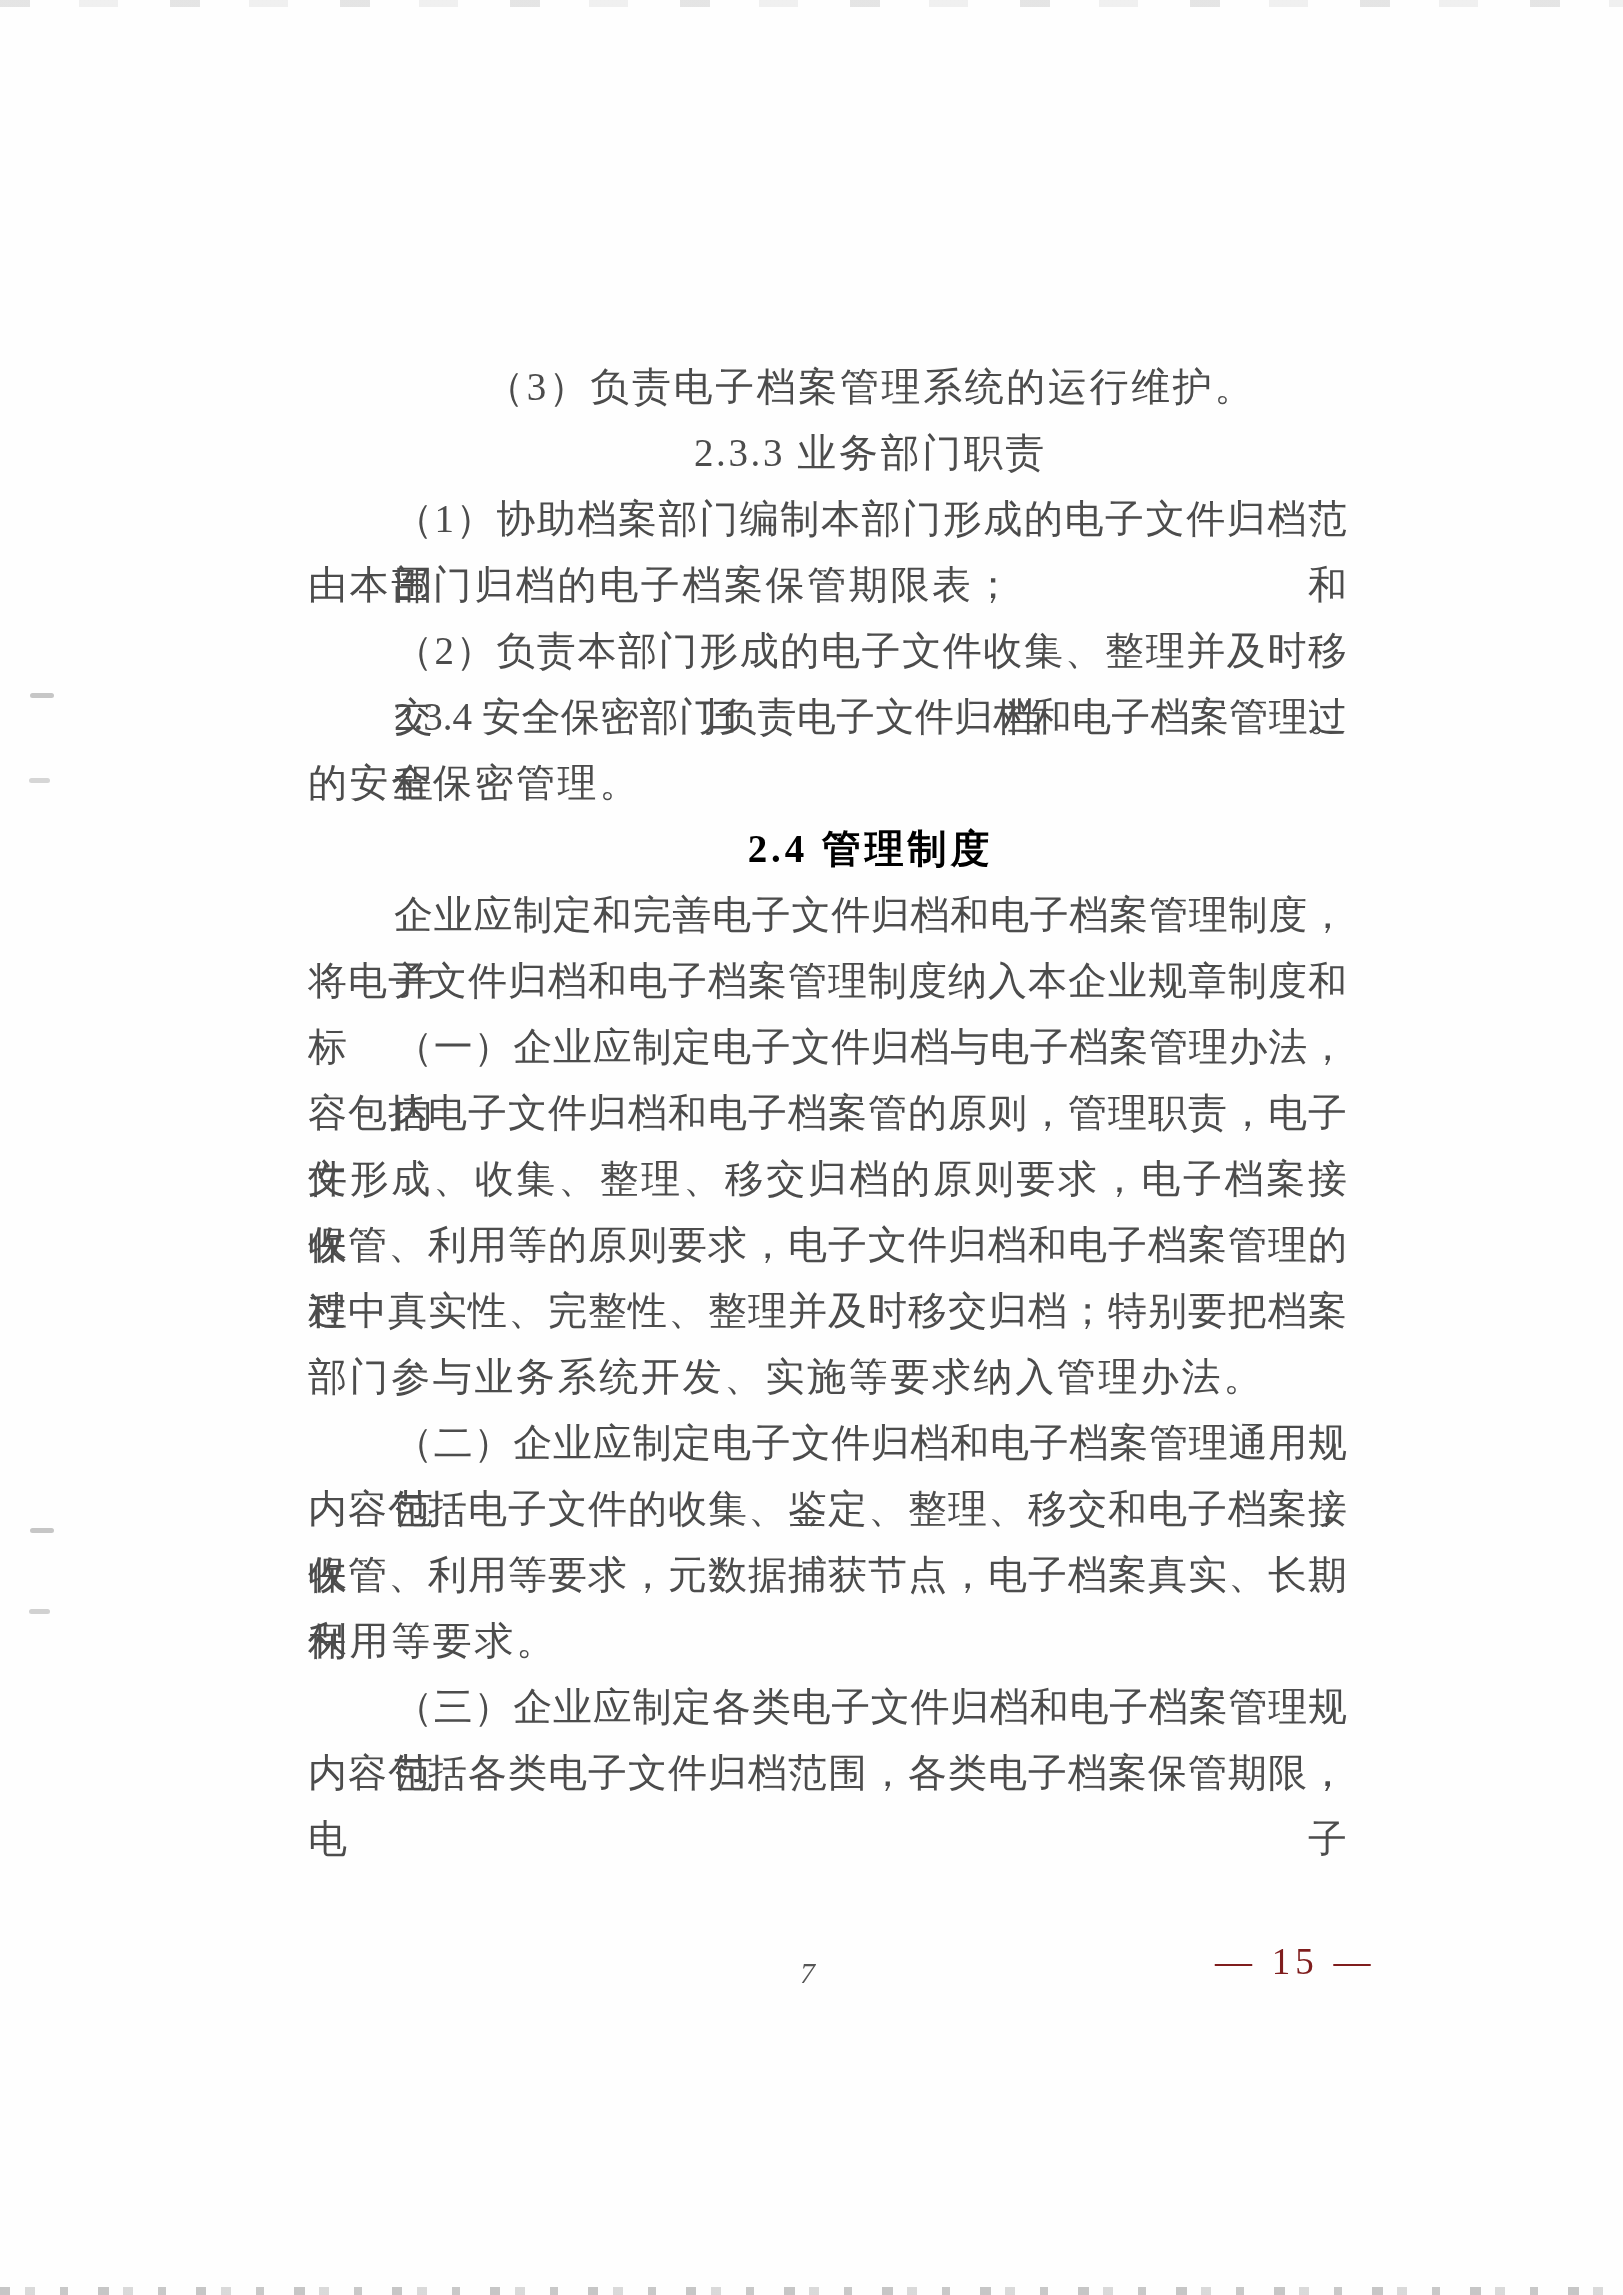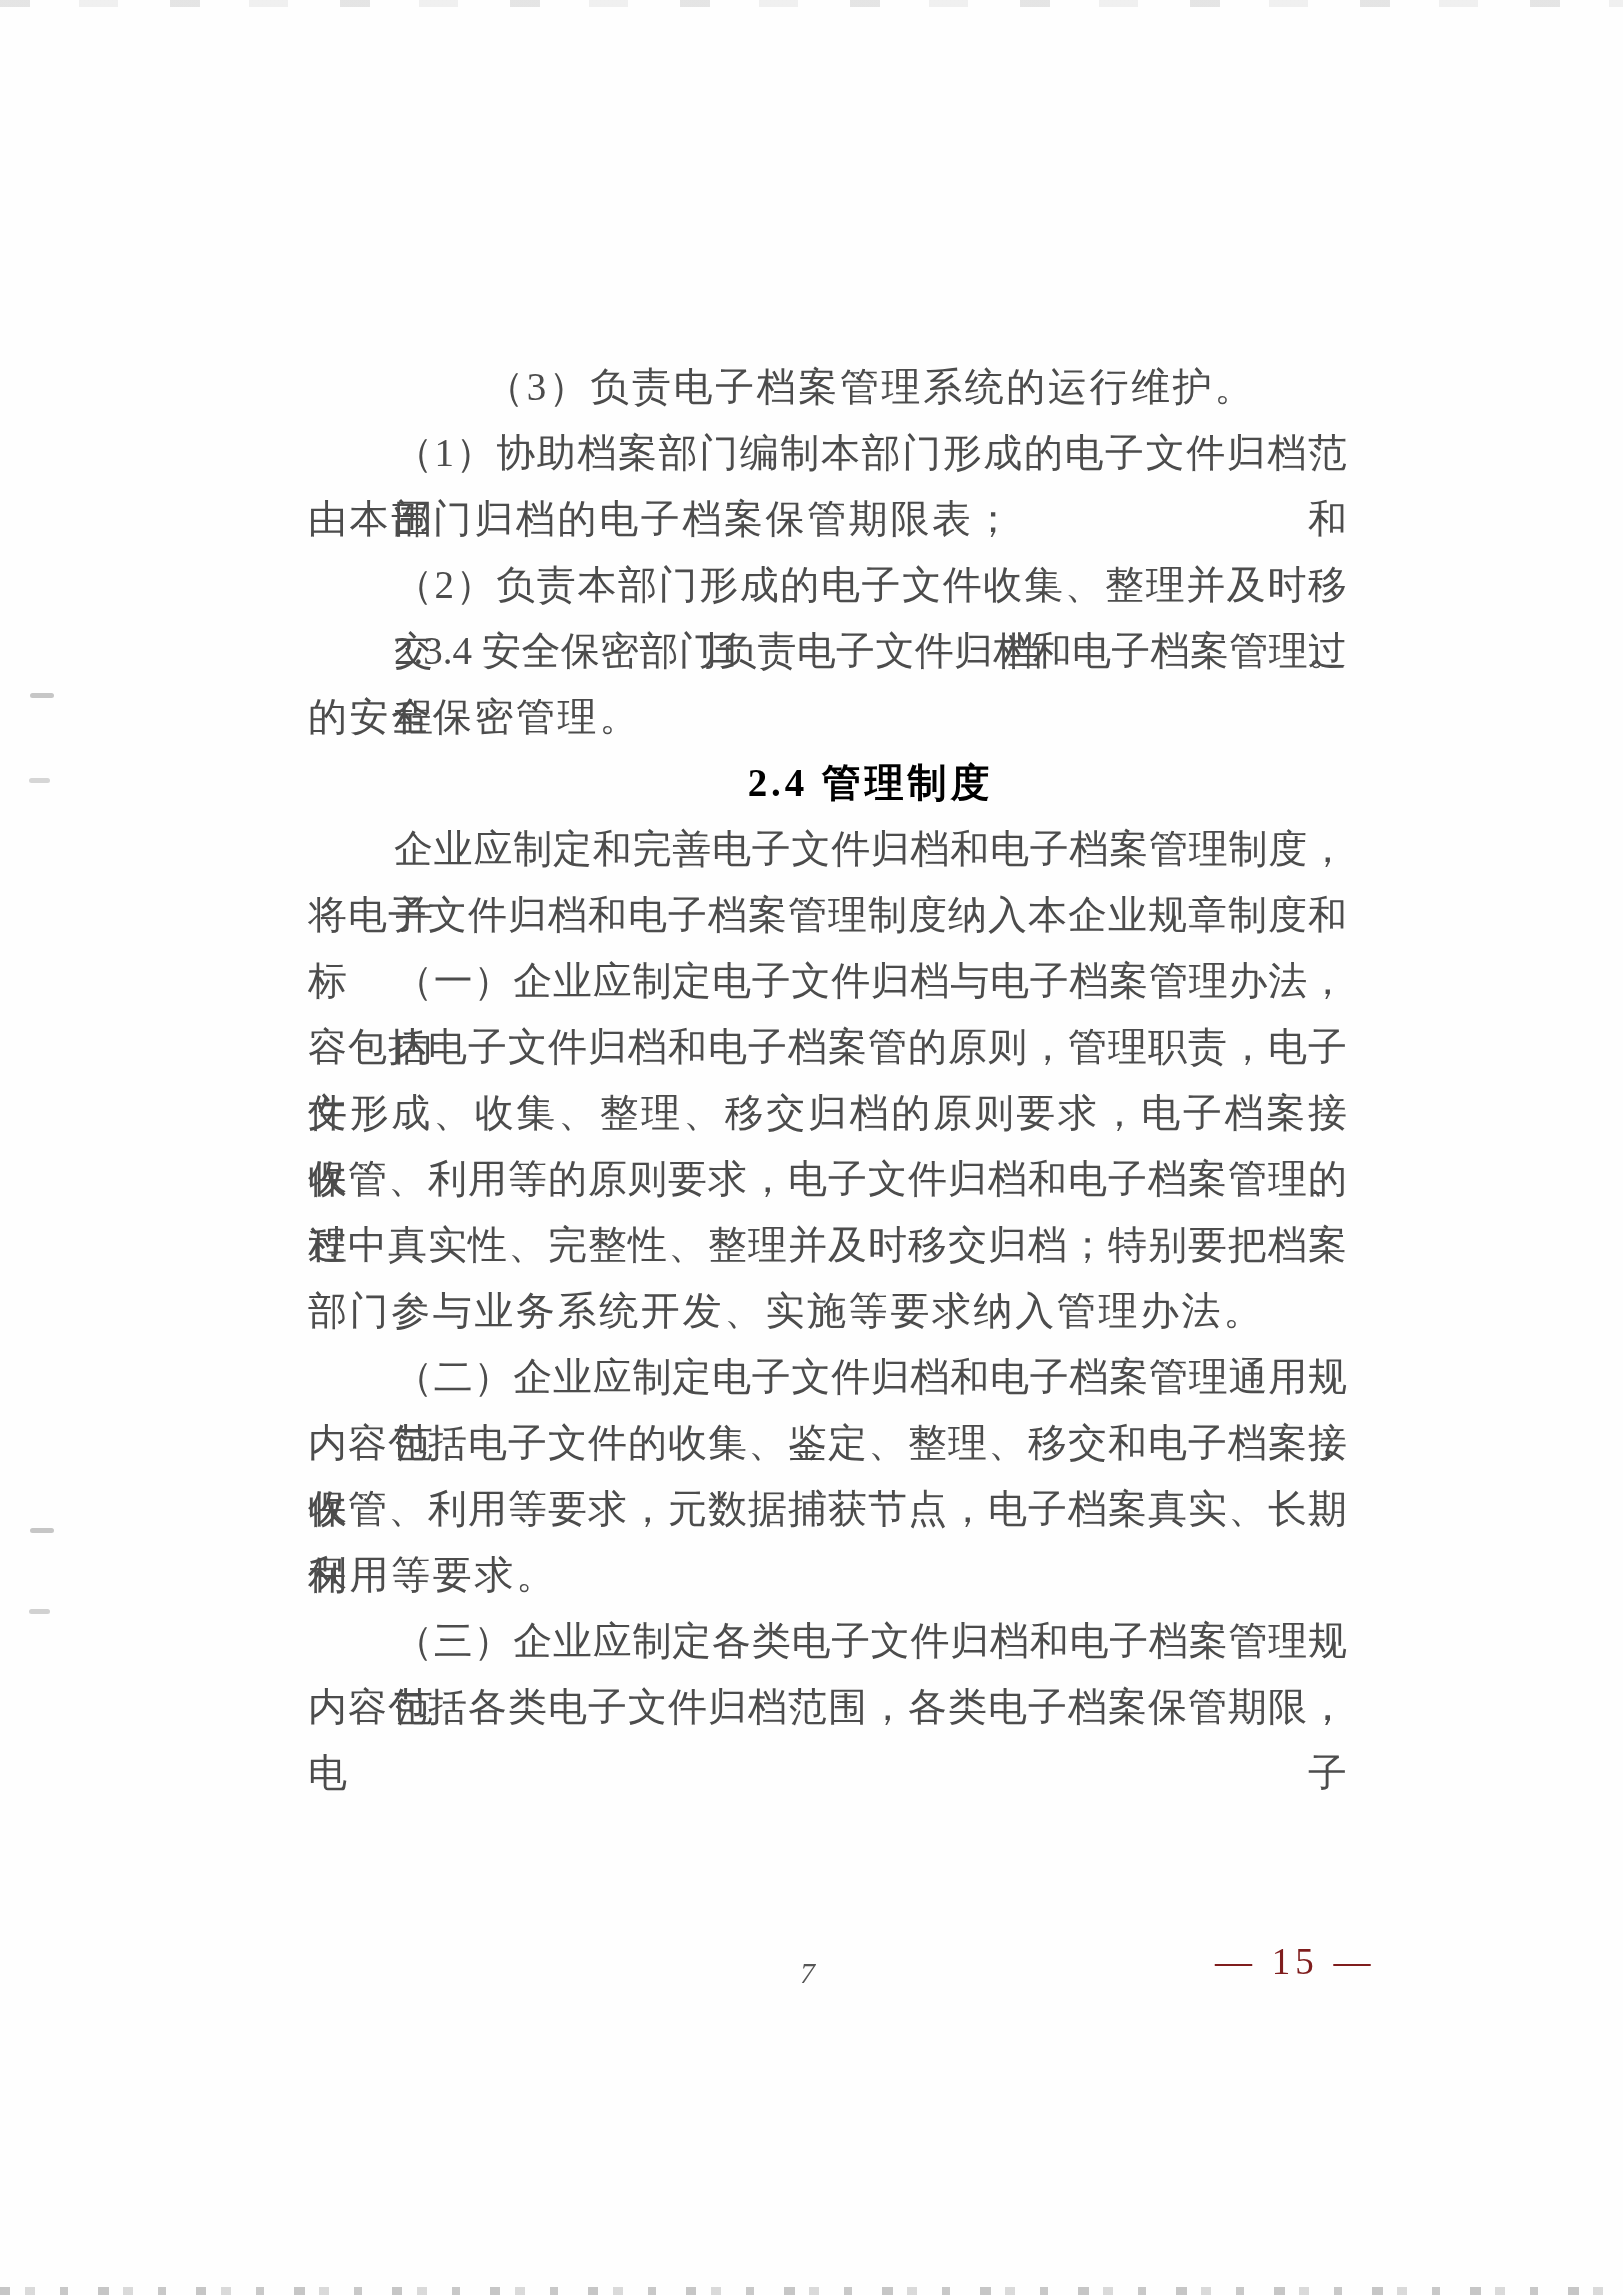--- a/index.html
+++ b/index.html
@@ -103,20 +103,21 @@
 
   <div class="scan-noise-top"></div>
 
   <div class="speck s1"></div>
   <div class="speck s2"></div>
   <div class="speck s3"></div>
   <div class="speck s4"></div>
 
   <div class="content">
     <div class="line indent">（3）负责电子档案管理系统的运行维护。</div>
+    <div class="line indent">2.3.3 业务部门职责</div>
     <div class="line indent stretch">（1）协助档案部门编制本部门形成的电子文件归档范围和</div>
     <div class="line">由本部门归档的电子档案保管期限表；</div>
     <div class="line indent stretch">（2）负责本部门形成的电子文件收集、整理并及时移交归档。</div>
     <div class="line indent stretch">2.3.4 安全保密部门负责电子文件归档和电子档案管理过程</div>
     <div class="line">的安全保密管理。</div>
     <div class="line indent bold">2.4 管理制度</div>
     <div class="line indent stretch">企业应制定和完善电子文件归档和电子档案管理制度，并</div>
     <div class="line stretch">将电子文件归档和电子档案管理制度纳入本企业规章制度和标</div>
     <div class="line indent stretch">（一）企业应制定电子文件归档与电子档案管理办法，内</div>
     <div class="line stretch">容包括电子文件归档和电子档案管的原则，管理职责，电子文</div>

